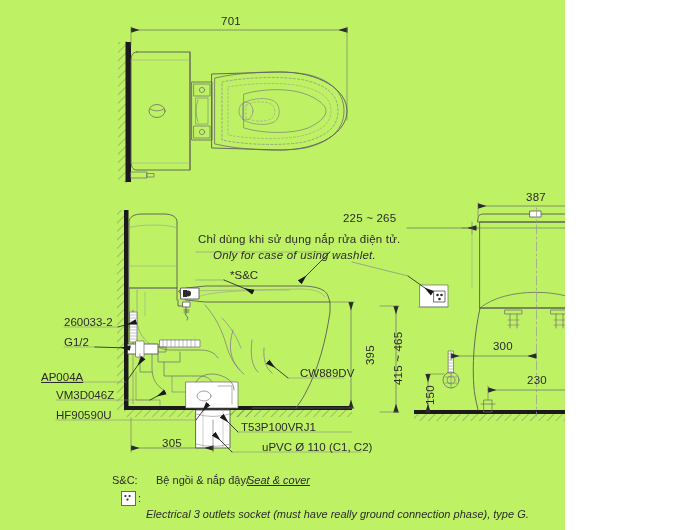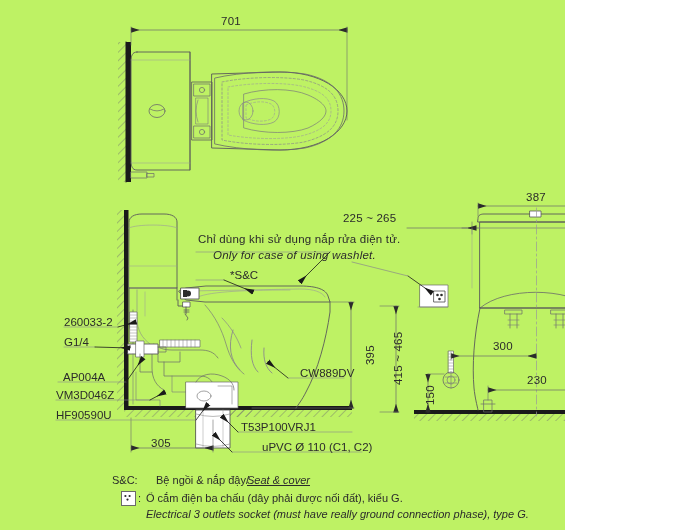--- a/index.html
+++ b/index.html
@@ -390,30 +390,30 @@
     </g>
   </svg>
 
   <div class="dimtext" style="left:231px; top:16px; transform:translateX(-50%);">701</div>
 
   <div class="dimtext" style="left:198px; top:234px;">Chỉ dùng khi sử dụng nắp rửa điện tử.</div>
   <div class="dimtext" style="left:185px; top:250px; font-style:italic;margin-left:28px;">Only for case of using washlet.</div>
   <div class="partlabel" style="left:198px; top:270px;margin-left:32px;">*S&amp;C</div>
 
   <div class="partlabel" style="left:64px; top:317px;">260033-2</div>
-  <div class="partlabel" style="left:64px; top:337px;">G1/4</div>
-  <div class="partlabel" style="left:63px; top:372px;">AP004A</div>
+  <div class="partlabel" style="left:64px; top:337px;">G1/2</div>
+  <div class="partlabel" style="left:41px; top:372px;text-decoration:underline;">AP004A</div>
   <div class="partlabel" style="left:56px; top:390px;">VM3D046Z</div>
   <div class="partlabel" style="left:56px; top:410px;">HF90590U</div>
   <div class="partlabel" style="left:300px; top:368px;text-align:right;">CW889DV</div>
   <div class="partlabel" style="left:241px; top:422px;">T53P100VRJ1</div>
   <div class="partlabel" style="left:235px; top:442px;padding-left:27px;">uPVC Ø 110 (C1, C2)</div>
 
   <div class="dimtext vert" style="left:365px; top:365px;">395</div>
-  <div class="dimtext" style="left:161px; top:438px; transform:translateX(-50%);text-align:center;">305</div>
+  <div class="dimtext" style="left:172px; top:438px; transform:translateX(-50%);text-align:center;">305</div>
 
   <div class="dimtext" style="left:536px; top:192px; transform:translateX(-50%);">387</div>
   <div class="dimtext" style="left:343px; top:213px;">225 ~ 265</div>
   <div class="dimtext vert" style="left:678px; top:330px;">699</div>
   <div class="dimtext vert" style="left:393px; top:385px;">415 ~ 465</div>
   <div class="dimtext" style="left:493px; top:341px;">300</div>
   <div class="dimtext" style="left:537px; top:375px; transform:translateX(-50%);">230</div>
   <div class="dimtext vert" style="left:425px; top:405px;">150</div>
   <div class="partlabel" style="left:598px; top:383px;padding-left:36px;">HF9A874</div>
 
@@ -426,21 +426,20 @@
     <div style="position:relative; height:17px;">
       <span class="abs" style="left:9px; top:1px; width:13px; height:13px;
             border:1px solid #6a6a6a; background:#fff;">
         <svg width="11" height="11" viewBox="0 0 11 11" style="position:absolute;left:0;top:0;">
           <circle cx="3.4" cy="4" r="1.1" fill="#2b2b2b"></circle>
           <circle cx="7.6" cy="4" r="1.1" fill="#2b2b2b"></circle>
           <circle cx="5.5" cy="7.6" r="1.1" fill="#2b2b2b"></circle>
         </svg>
       </span>
       <span class="noteline" style="left:26px; top:2px;">:</span>
-      <span class="noteline" style="left:34px; top:2px;">Ổ cắm điện ba chấu (dây phải được nối đất), kiểu G.</span>
     </div>
     <div style="position:relative; height:16px;">
       <span class="noteline ital" style="left:34px; top:1px;">Electrical 3 outlets socket (must have really ground connection phase), type G.</span>
     </div>
   </div>
 
   <div id="logo-block">
     <svg id="logo-mark" viewBox="0 0 92 56">
 
       <path d="M26,2 L44,28 L36,28 L26,14 L12,34 L40,34 L45,41 L0,41 Z" fill="#1a5786"></path>

